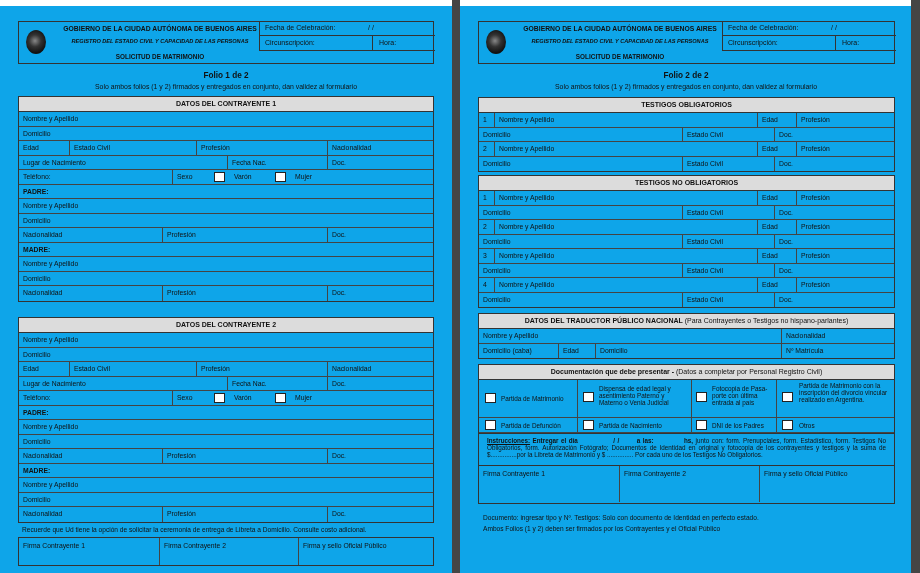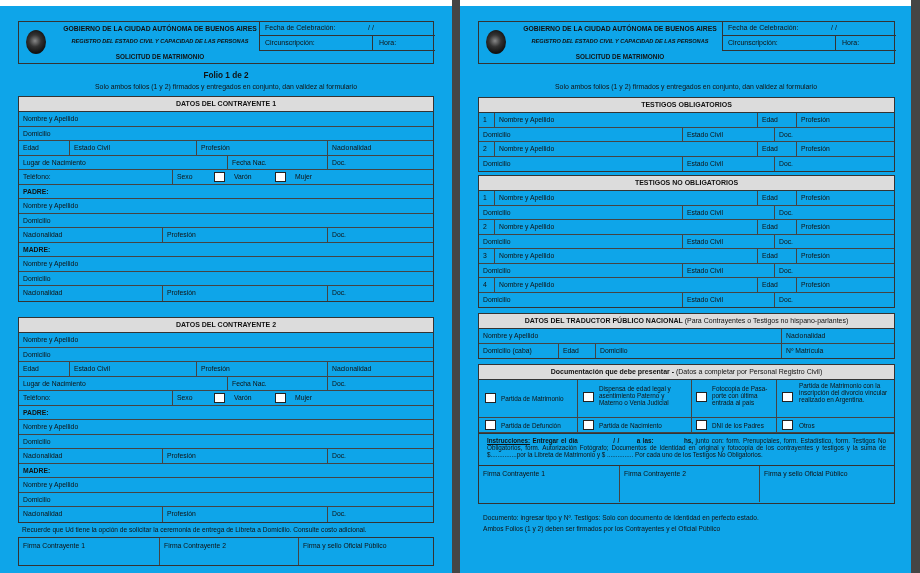--- a/index.html
+++ b/index.html
@@ -213,20 +213,21 @@
         <span>Fecha de Celebración:</span>
         <span class="sl">/      /</span>
       </div>
       <div class="r2">
         <span>Circunscripción:</span>
         <span class="hora">Hora:</span>
       </div>
     </div>
   </div>
 
+  <div class="folio">Folio 2 de 2</div>
   <div class="sub">Solo ambos folios (1 y 2) firmados y entregados en conjunto, dan validez al formulario</div>
 
   <div class="tbl" style="top:91px;">
     <div class="th">TESTIGOS OBLIGATORIOS</div>
 
     <div class="row">
       <div class="c" style="left:0;width:15px;">1</div>
       <div class="c bl" style="left:15px;width:263px;">Nombre y Apellido</div>
       <div class="c bl" style="left:278px;width:39px;">Edad</div>
       <div class="c bl" style="left:317px;width:100px;">Profesión</div>

